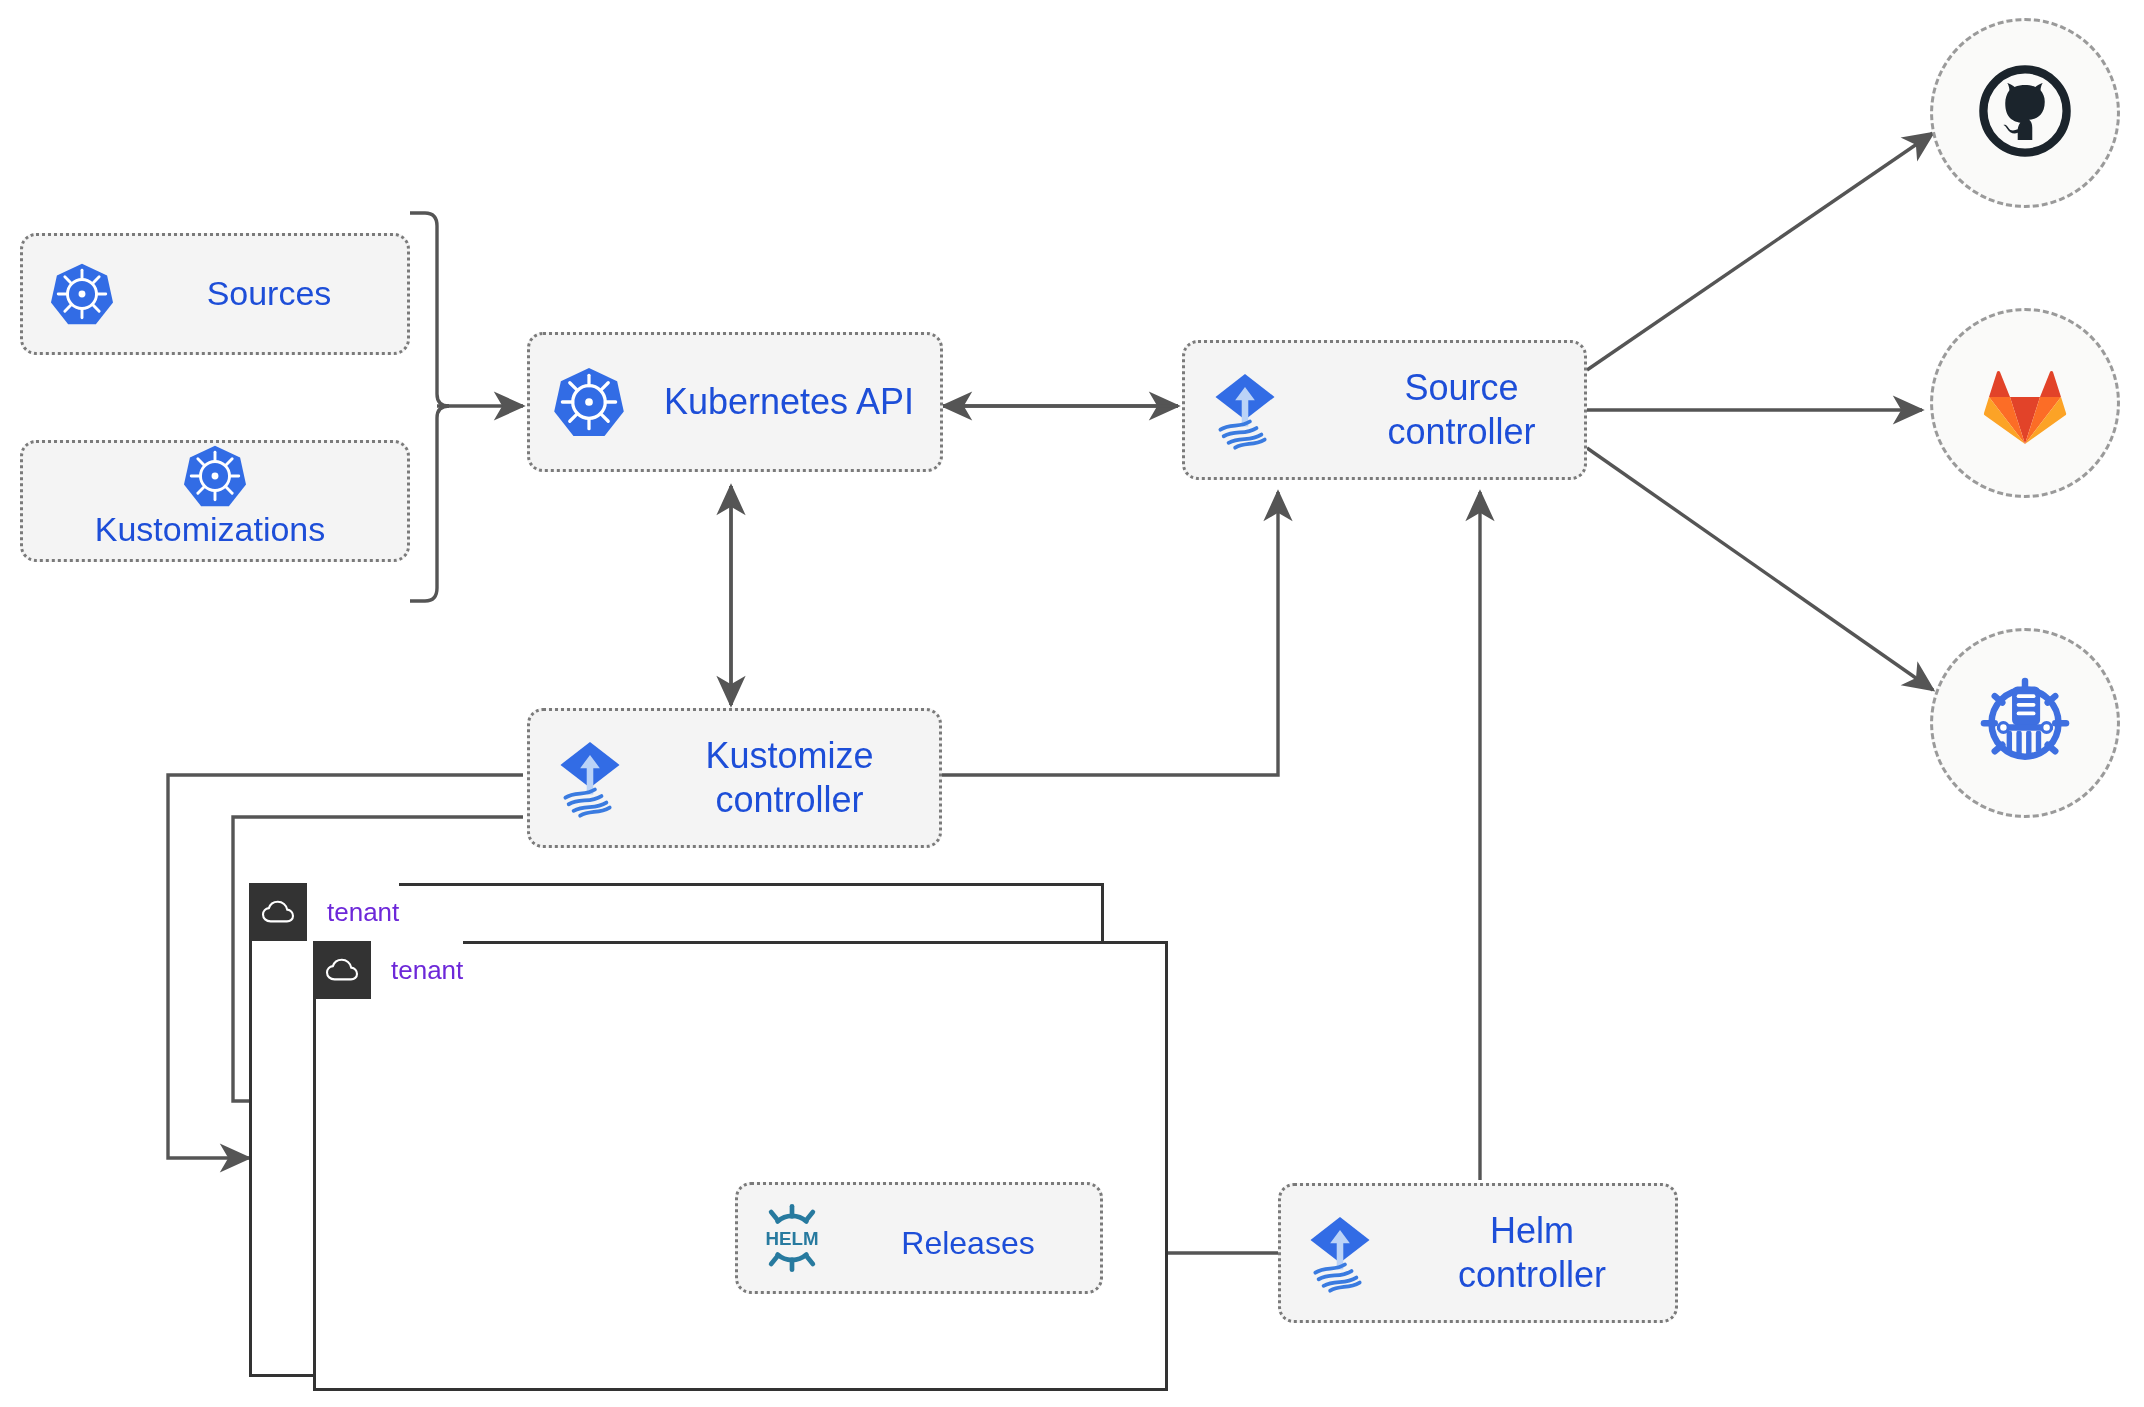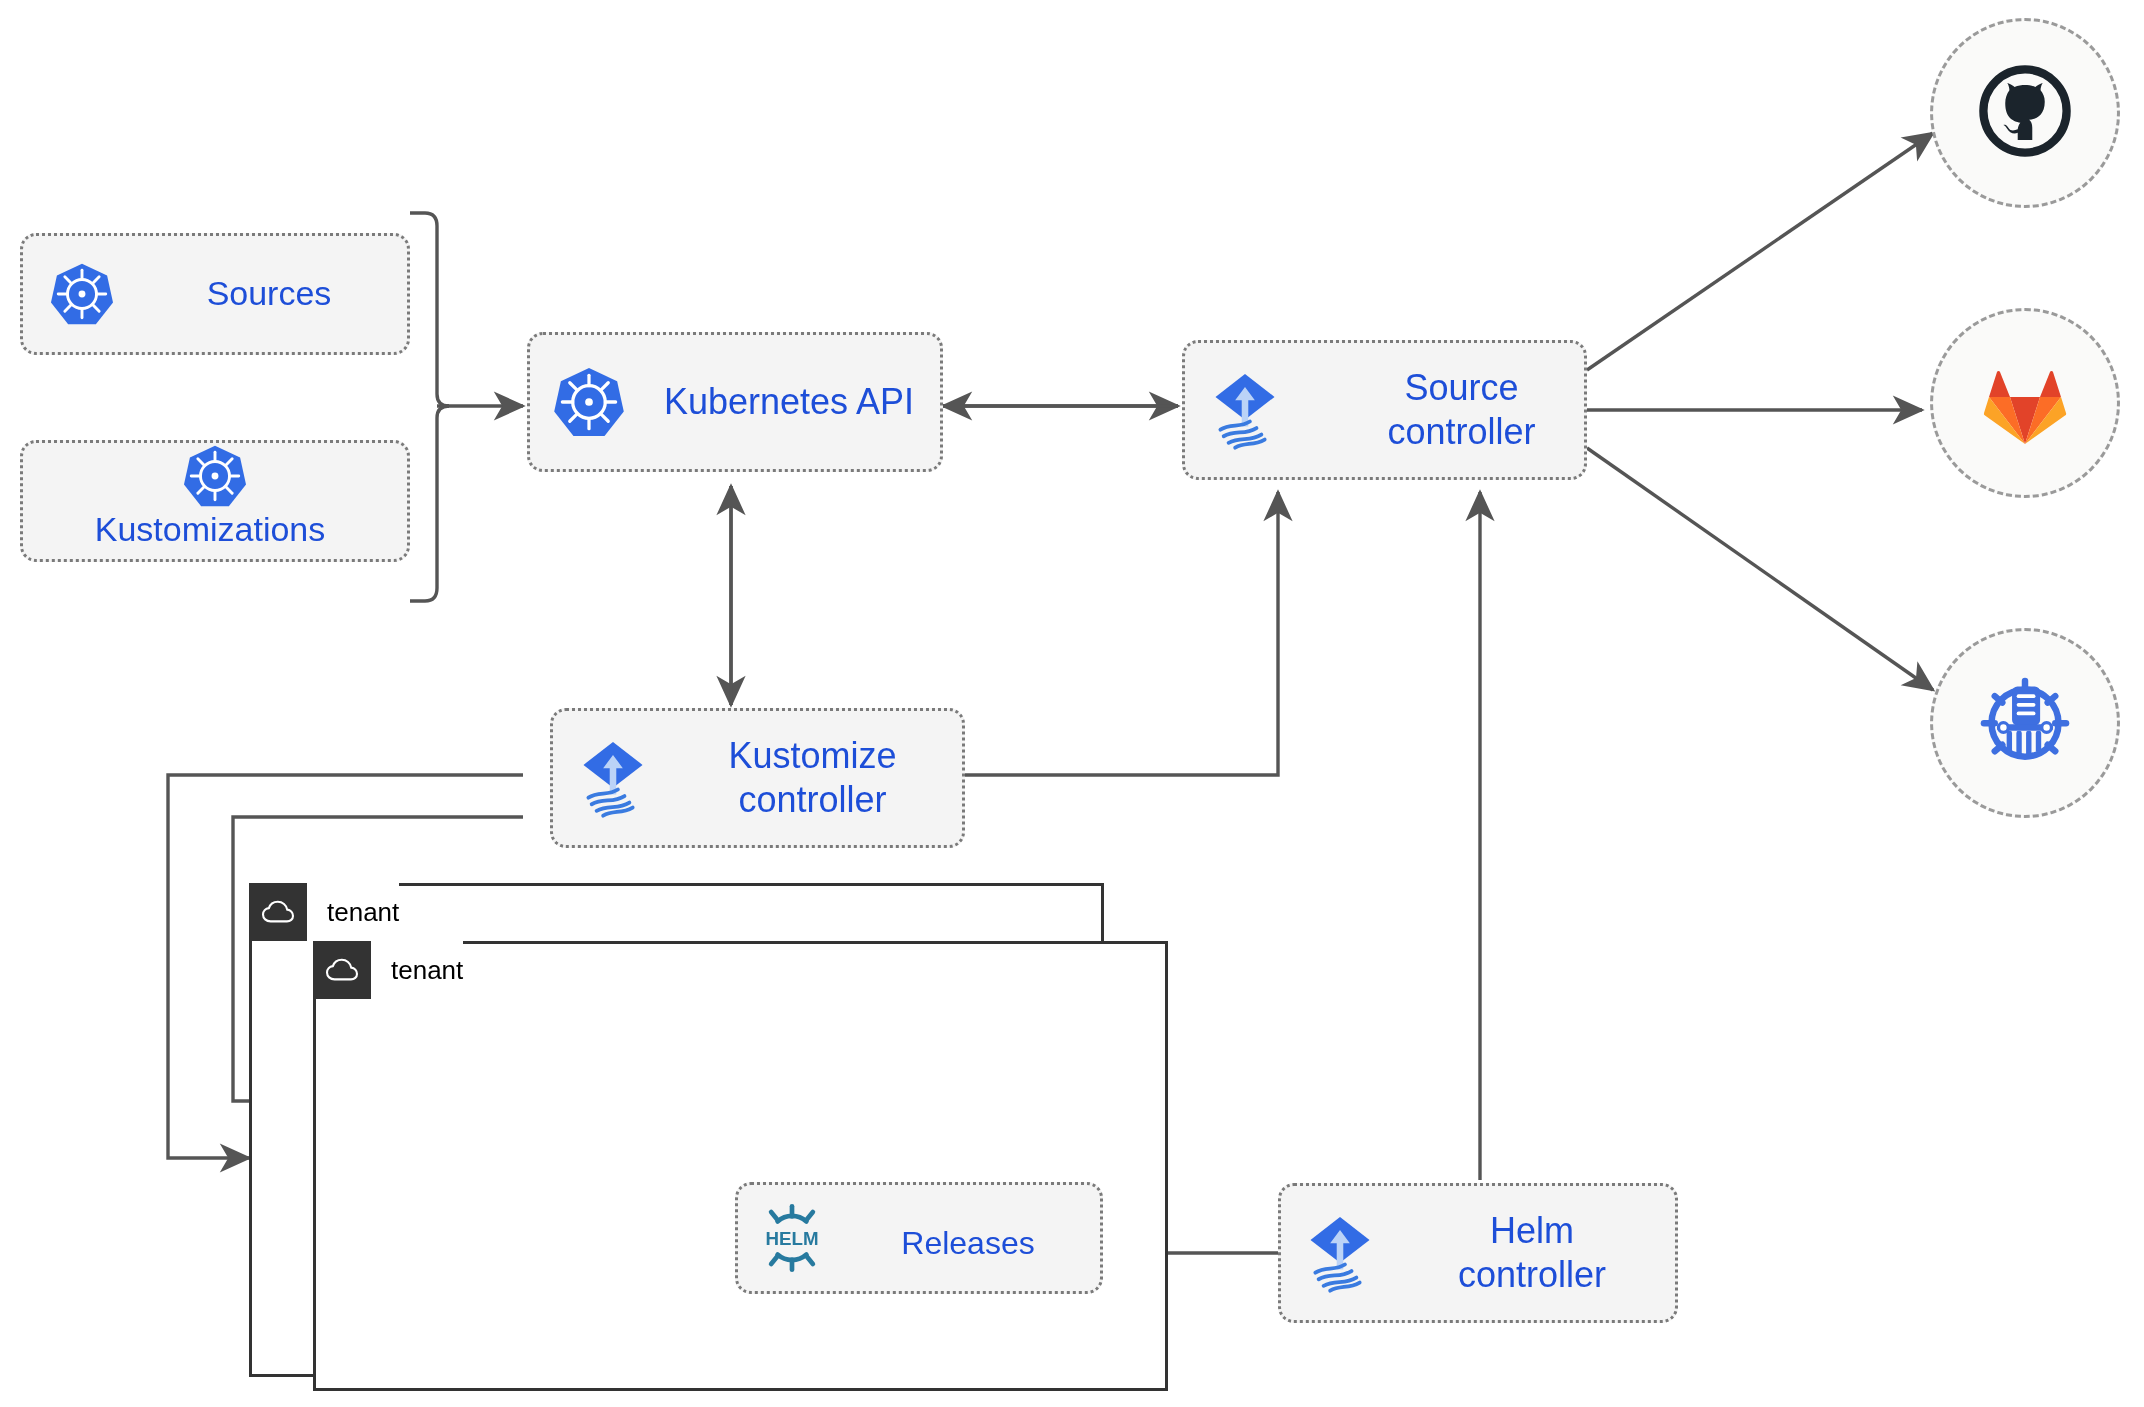--- a/index.html
+++ b/index.html
@@ -56,21 +56,21 @@
     background: #ffffff;
   }
   .tenant .tabicon {
     width: 58px; height: 58px;
     background: #333333;
     display: flex; align-items: center; justify-content: center;
   }
   .tenant .tabtext {
     padding-left: 20px;
     font-size: 26px;
-    color: #000000;
+    color: #6d28d9;
     white-space: nowrap;
   }
 </style>
 </head>
 <body>
 
 <div id="stage">
 
   <svg class="wires" viewBox="0 0 2144 1407">
     <defs>
@@ -210,21 +210,21 @@
           <path d="M38,96 C50,89 60,94 74,86"></path>
         </g>
       </svg>
     </div>
     <div class="lbl" style="font-size:36px;">
       <span>Source</span><br>
       <span>controller</span>
     </div>
   </div>
 
-  <div class="node" style="left:550px; top:708px; width:415px; height:140px;">
+  <div class="node" style="left:527px; top:708px; width:415px; height:140px;">
     <div class="ico" style="width:120px;">
       <svg width="82" height="82" viewBox="0 0 100 100">
         <path d="M50,6 L86,34 L50,62 L14,34 Z" fill="#326CE5"></path>
         <path d="M50,22 L62,38 L54,38 L54,70 L46,70 L46,38 L38,38 Z" fill="#BBD3F7"></path>
         <g stroke="#3A7BE0" stroke-width="4.6" fill="none" stroke-linecap="round">
           <path d="M20,74 C32,66 44,72 56,64"></path>
           <path d="M24,82 C38,74 50,81 64,72"></path>
           <path d="M30,90 C44,82 56,89 70,80"></path>
           <path d="M38,96 C50,89 60,94 74,86"></path>
         </g>

